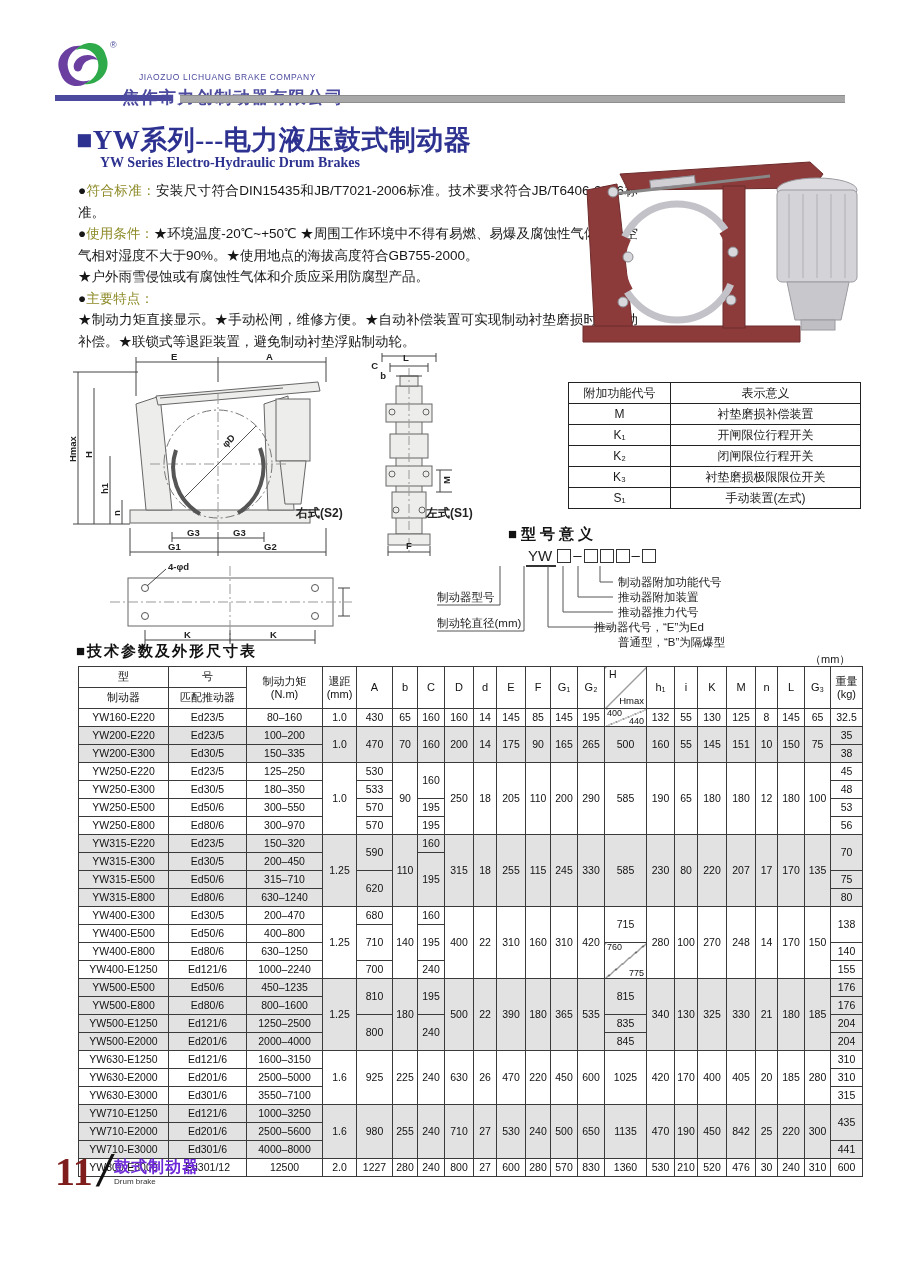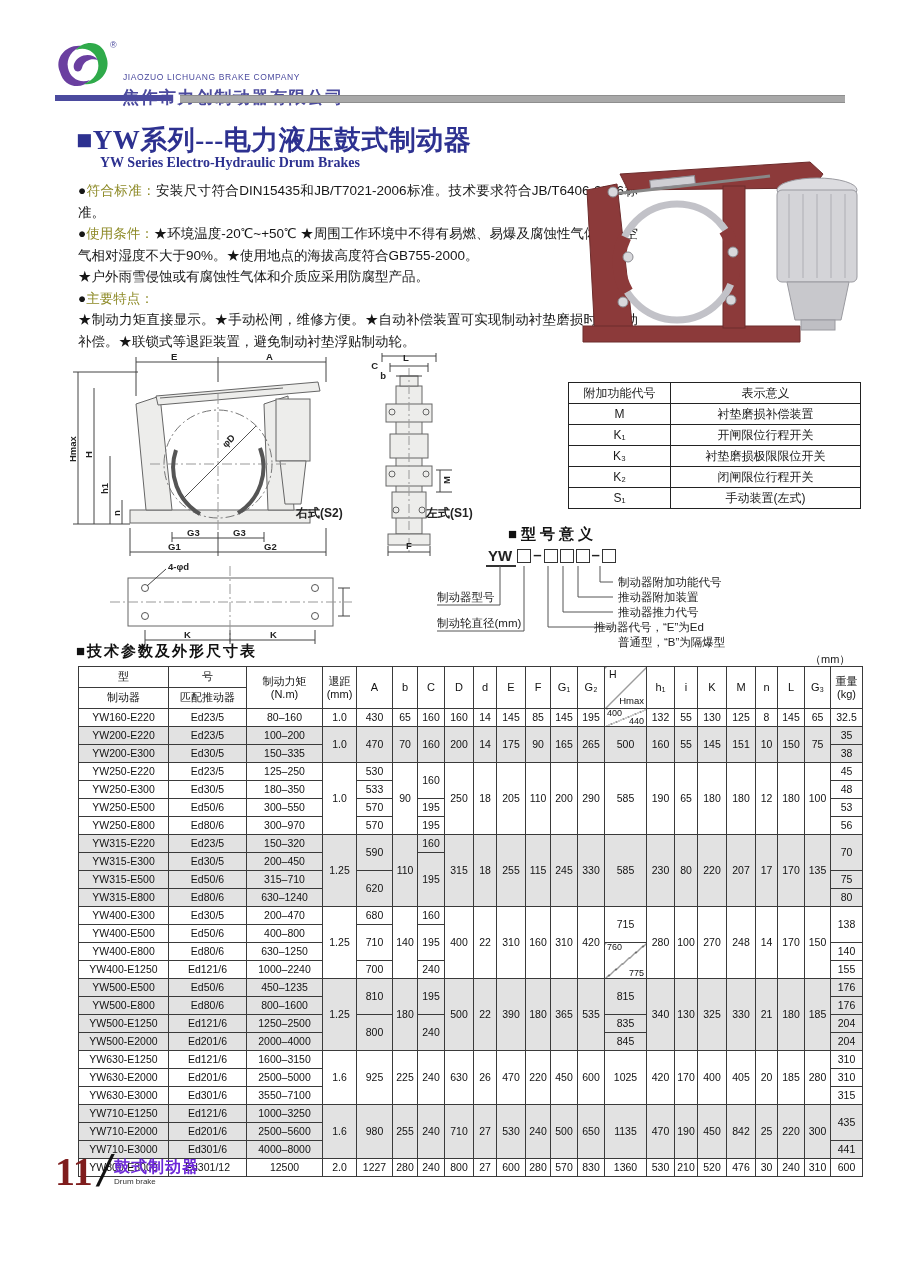--- a/index.html
+++ b/index.html
@@ -2,21 +2,21 @@
 <html><head>
 <meta charset="utf-8">
 <style>
   html,body{margin:0;padding:0;background:#888;}
   .page{position:relative;width:900px;height:1273px;margin:0 auto;background:#fff;
         font-family:"Liberation Sans", sans-serif;color:#1a1a1a;overflow:hidden;}
   .abs{position:absolute;}
 
   
   .company-cn{font-size:17px;font-weight:bold;color:#4b4a9e;letter-spacing:1.5px;margin-top:36px;}
-  .company-en{font-size:8.5px;color:#4b4a9e;letter-spacing:0.6px;}
+  .company-en{font-size:8.5px;color:#4b4a9e;letter-spacing:0.6px;margin-left:16px;}
   .reg{font-size:9px;color:#4b4a9e;}
   .rule-purple{background:#4b4a9e;height:6px;}
   .rule-gray{height:6px;background:#a8a8a8;border-top:1px solid #8e8e8e;border-bottom:1px solid #8e8e8e;}
 
   
   .main-title{font-family:"Liberation Serif", serif;font-size:27px;font-weight:bold;color:#2d3190;letter-spacing:0.5px;white-space:nowrap;}
   .sub-title{font-family:"Liberation Serif", serif;font-size:14px;font-weight:bold;color:#2d3190;}
   .sec-title{font-size:15px;font-weight:bold;color:#111;letter-spacing:2px;white-space:nowrap;}
 
   
@@ -27,21 +27,21 @@
   
   .func-title{font-size:15px;font-weight:bold;letter-spacing:4px;text-align:center;}
   table.func{border-collapse:collapse;table-layout:fixed;font-size:12px;}
   .func th,.func td{border:1px solid #222;height:20px;text-align:center;font-weight:normal;padding:0 2px;}
 
   
   svg text.dim{font-family:"Liberation Sans", sans-serif;font-size:9.5px;fill:#222;font-weight:bold;}
   .side-caption{font-size:12px;font-weight:bold;color:#222;white-space:nowrap;}
 
   
-  .mm-code{display:flex;align-items:flex-start;font-size:15px;font-weight:bold;color:#222;}
+  .mm-code{display:flex;align-items:flex-start;font-size:15px;font-weight:normal;color:#222;margin-left:40px;}
   .mm-prefix{border-bottom:2px solid #333;padding:0 4px 1px 2px;line-height:16px;}
   .mm-box{width:12px;height:12px;border:1.5px solid #333;margin:1px 1px 0 1px;display:inline-block;}
   .mm-dash{line-height:14px;padding:0 1px;}
   .mm-label{font-size:11.5px;color:#222;white-space:nowrap;}
 
   
   table.spec{border-collapse:collapse;table-layout:fixed;font-size:10.5px;color:#111;}
   .spec th,.spec td{border:1px solid #3a3a3a;text-align:center;padding:0;height:17px;line-height:1.05;font-weight:normal;overflow:hidden;}
   .spec thead th{font-size:11px;}
   .spec thead .two-line div{line-height:1.15;}
@@ -126,26 +126,26 @@
     <tbody>
         <tr>
           <td>M</td>
           <td>衬垫磨损补偿装置</td>
         </tr>
         <tr>
           <td>K₁</td>
           <td>开闸限位行程开关</td>
         </tr>
         <tr>
+          <td>K₂</td>
+          <td>闭闸限位行程开关</td>
+        </tr>
+        <tr>
           <td>K₃</td>
           <td>衬垫磨损极限限位开关</td>
-        </tr>
-        <tr>
-          <td>K₂</td>
-          <td>闭闸限位行程开关</td>
         </tr>
         <tr>
           <td>S₁</td>
           <td>手动装置(左式)</td>
         </tr>
       </tbody>
   </table>
 
   <svg class="abs" style="left:68px;top:352px;" width="305" height="210" viewBox="0 0 305 210">
     <g stroke="#666" fill="#ededeb" stroke-width="1">

